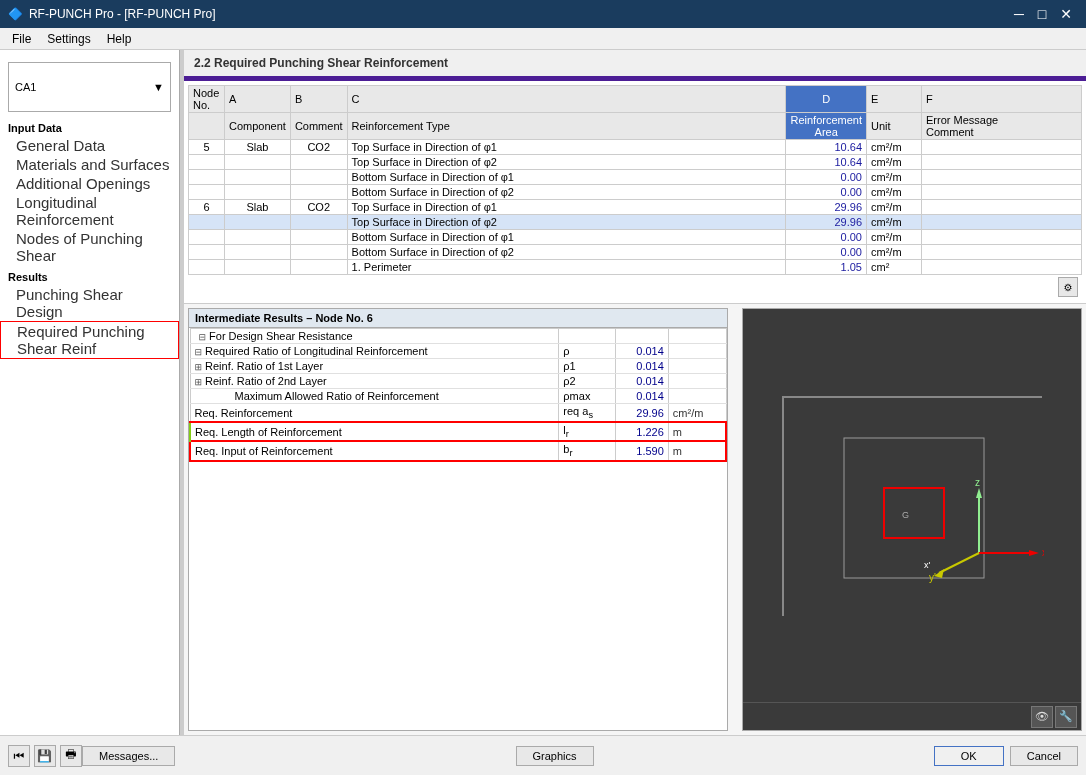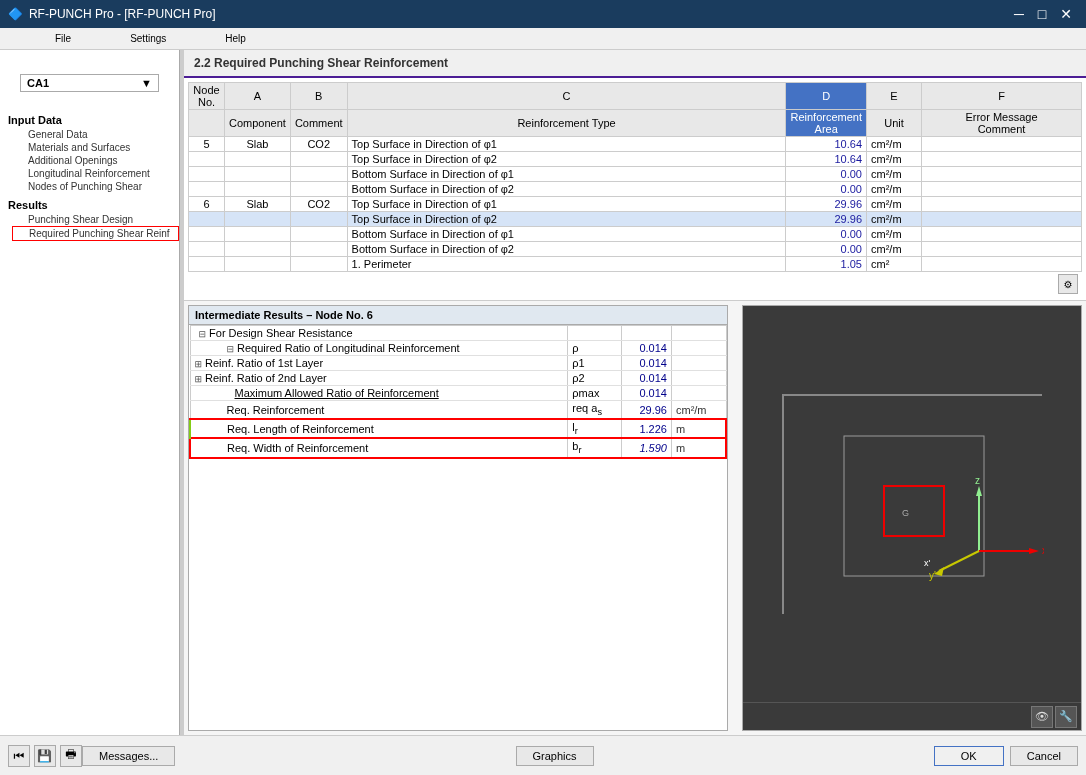--- a/index.html
+++ b/index.html
@@ -5,64 +5,64 @@
     * { box-sizing: border-box; margin: 0; padding: 0; }
     body { font-family: 'Segoe UI', Tahoma, Arial, sans-serif; font-size: 11px; background: #f0f0f0; width: 1086px; height: 775px; overflow: hidden; }
     
     
     .title-bar { background: #1a3c5e; color: white; height: 28px; display: flex; align-items: center; justify-content: space-between; padding: 0 8px; font-size: 12px; }
     .title-bar-left { display: flex; align-items: center; gap: 6px; }
     .title-bar-close { color: white; cursor: pointer; font-size: 14px; padding: 2px 6px; }
     
     
     .menu-bar { background: #f0f0f0; border-bottom: 1px solid #ccc; height: 22px; display: flex; align-items: center; padding: 0 4px; }
-    .menu-item { padding: 2px 8px; cursor: pointer; font-size: 10px; margin-left: 43px; }
+    .menu-item { padding: 2px 8px; cursor: pointer; font-size: 12px; }
     
     
     .main-layout { display: flex; height: calc(775px - 28px - 22px - 40px); }
     
     
     .sidebar { width: 180px; border-right: 1px solid #aaa; background: #fff; padding: 4px 0; overflow-y: auto; }
-    .sidebar-dropdown { display: flex; align-items: center; justify-content: space-between; padding: 2px 6px; background: #fff; border: 1px solid #aaa; margin: 20px; cursor: pointer; font-weight: bold; }
+    .sidebar-dropdown { display: flex; align-items: center; justify-content: space-between; padding: 18px 6px; background: #fff; border: 1px solid #aaa; margin: 8px; cursor: pointer; }
     .sidebar-section { padding: 2px 8px; font-size: 11px; font-weight: bold; margin-top: 4px; }
-    .sidebar-item { padding: 1px 8px 1px 16px; font-size: 10px; cursor: pointer; color: #333; margin-left: 12px; }
+    .sidebar-item { padding: 1px 8px 1px 16px; font-size: 15px; cursor: pointer; color: #333; }
     .sidebar-item.selected-red { border: 1px solid red; background: #fff; }
     
     
     .content { flex: 1; background: #f5f5f5; display: flex; flex-direction: column; overflow: hidden; }
     
     
-    .section-title { padding: 6px 10px; font-size: 12px; font-weight: bold; color: #333; background: #f0f0f0; border-bottom: 2px solid #4c1d95; }
+    .section-title { padding: 6px 10px; font-size: 12px; font-weight: bold; color: #333; background: #f0f0f0; border-bottom: 5px solid #4c1d95; }
     
     
     .upper-content { flex: 0 0 auto; background: #fff; border-bottom: 1px solid #ccc; padding: 4px; }
     
     
     .lower-content { flex: 1; display: flex; gap: 8px; padding: 4px; overflow: hidden; }
     
     
     table { border-collapse: collapse; font-size: 11px; width: 100%; }
     th, td { border: 1px solid #ccc; padding: 1px 4px; white-space: nowrap; }
-    th { background: #e8e8e8; text-align: center; font-weight: normal; }
+    th { background: #e8e8e8; text-align: left; font-weight: normal; }
     .col-header-blue { background: #4472c4; color: white; text-align: center; }
     td.numeric { text-align: right; }
     .highlighted-row td { background: #d6e4f7; }
     .value-blue { color: #1a1a9f; }
     
     
     .table-toolbar { display: flex; justify-content: flex-end; padding: 2px 4px; }
     .icon-btn { width: 20px; height: 20px; border: 1px solid #aaa; background: #e8e8e8; cursor: pointer; display: flex; align-items: center; justify-content: center; font-size: 10px; }
     
     
     .intermediate-panel { flex: 1; border: 1px solid #aaa; background: #fff; overflow: auto; }
     .int-title { background: #e0e8f0; padding: 3px 6px; font-size: 11px; font-weight: bold; border-bottom: 1px solid #aaa; }
     .int-table { width: 100%; font-size: 11px; border-collapse: collapse; }
     .int-table td { padding: 1px 4px; border-bottom: 1px solid #e0e0e0; }
     .int-table td.label { padding-left: 8px; }
-    .int-table td.sublabel { padding-left: 36px; }
+    .int-table td.sublabel { padding-left: 4px; }
     .int-table td.subsublabel { }
     .int-table td.value { text-align: right; color: #00008b; }
     .int-table td.unit { color: #333; }
     .expand-btn { font-size: 9px; color: #555; margin-right: 3px; }
     
     
     .graphics-panel { width: 340px; border: 1px solid #aaa; background: #333; margin-left: 6px; display: flex; flex-direction: column; }
     .graphics-content { flex: 1; position: relative; display: flex; align-items: center; justify-content: center; background: #3a3a3a; }
     .graphics-inner { width: 260px; height: 220px; border: 2px solid #888; background: #444; position: relative; }
     .graphics-toolbar { height: 28px; border-top: 1px solid #555; display: flex; align-items: center; justify-content: flex-end; padding: 0 4px; gap: 2px; background: #3a3a3a; }
@@ -261,41 +261,41 @@
               <td class="value">0.014</td>
               <td class="unit"></td>
             </tr>
             <tr>
               <td class="subsublabel"><span class="expand-btn">⊞</span>Reinf. Ratio of 2nd Layer</td>
               <td>ρ2</td>
               <td class="value">0.014</td>
               <td class="unit"></td>
             </tr>
             <tr>
-              <td class="subsublabel" style="padding-left:44px;text-decoration:underline;">Maximum Allowed Ratio of Reinforcement</td>
+              <td class="subsublabel" style="padding-left:44px;">Maximum Allowed Ratio of Reinforcement</td>
               <td>ρmax</td>
               <td class="value">0.014</td>
               <td class="unit"></td>
             </tr>
             <tr>
               <td class="sublabel">Req. Reinforcement</td>
               <td>req a<sub>s</sub></td>
               <td class="value">29.96</td>
               <td class="unit">cm²/m</td>
             </tr>
             <tr style="border: 2px solid red;">
               <td class="sublabel" style="border-top:2px solid red;border-bottom:1px solid red;border-left:2px solid #84cc16;">Req. Length of Reinforcement</td>
               <td style="border-top:2px solid red;border-bottom:1px solid red;">l<sub>r</sub></td>
               <td class="value" style="border-top:2px solid red;border-bottom:1px solid red;">1.226</td>
               <td class="unit" style="border-top:2px solid red;border-bottom:1px solid red;border-right:2px solid red;">m</td>
             </tr>
             <tr>
-              <td class="sublabel" style="border-bottom:2px solid red;border-left:2px solid red;">Req. Width of Reinforcement</td>
+              <td class="sublabel" style="border-bottom:2px solid red;border-left:2px solid red;">Req. Input of Reinforcement</td>
               <td style="border-bottom:2px solid red;">b<sub>r</sub></td>
-              <td class="value" style="border-bottom:2px solid red;font-style:italic;">1.590</td>
+              <td class="value" style="border-bottom:2px solid red;">1.590</td>
               <td class="unit" style="border-bottom:2px solid red;border-right:2px solid red;">m</td>
             </tr>
           </tbody>
         </table>
       </div>
 
       <div class="graphics-panel">
         <div class="graphics-content">
           <div class="graphics-inner">
             

